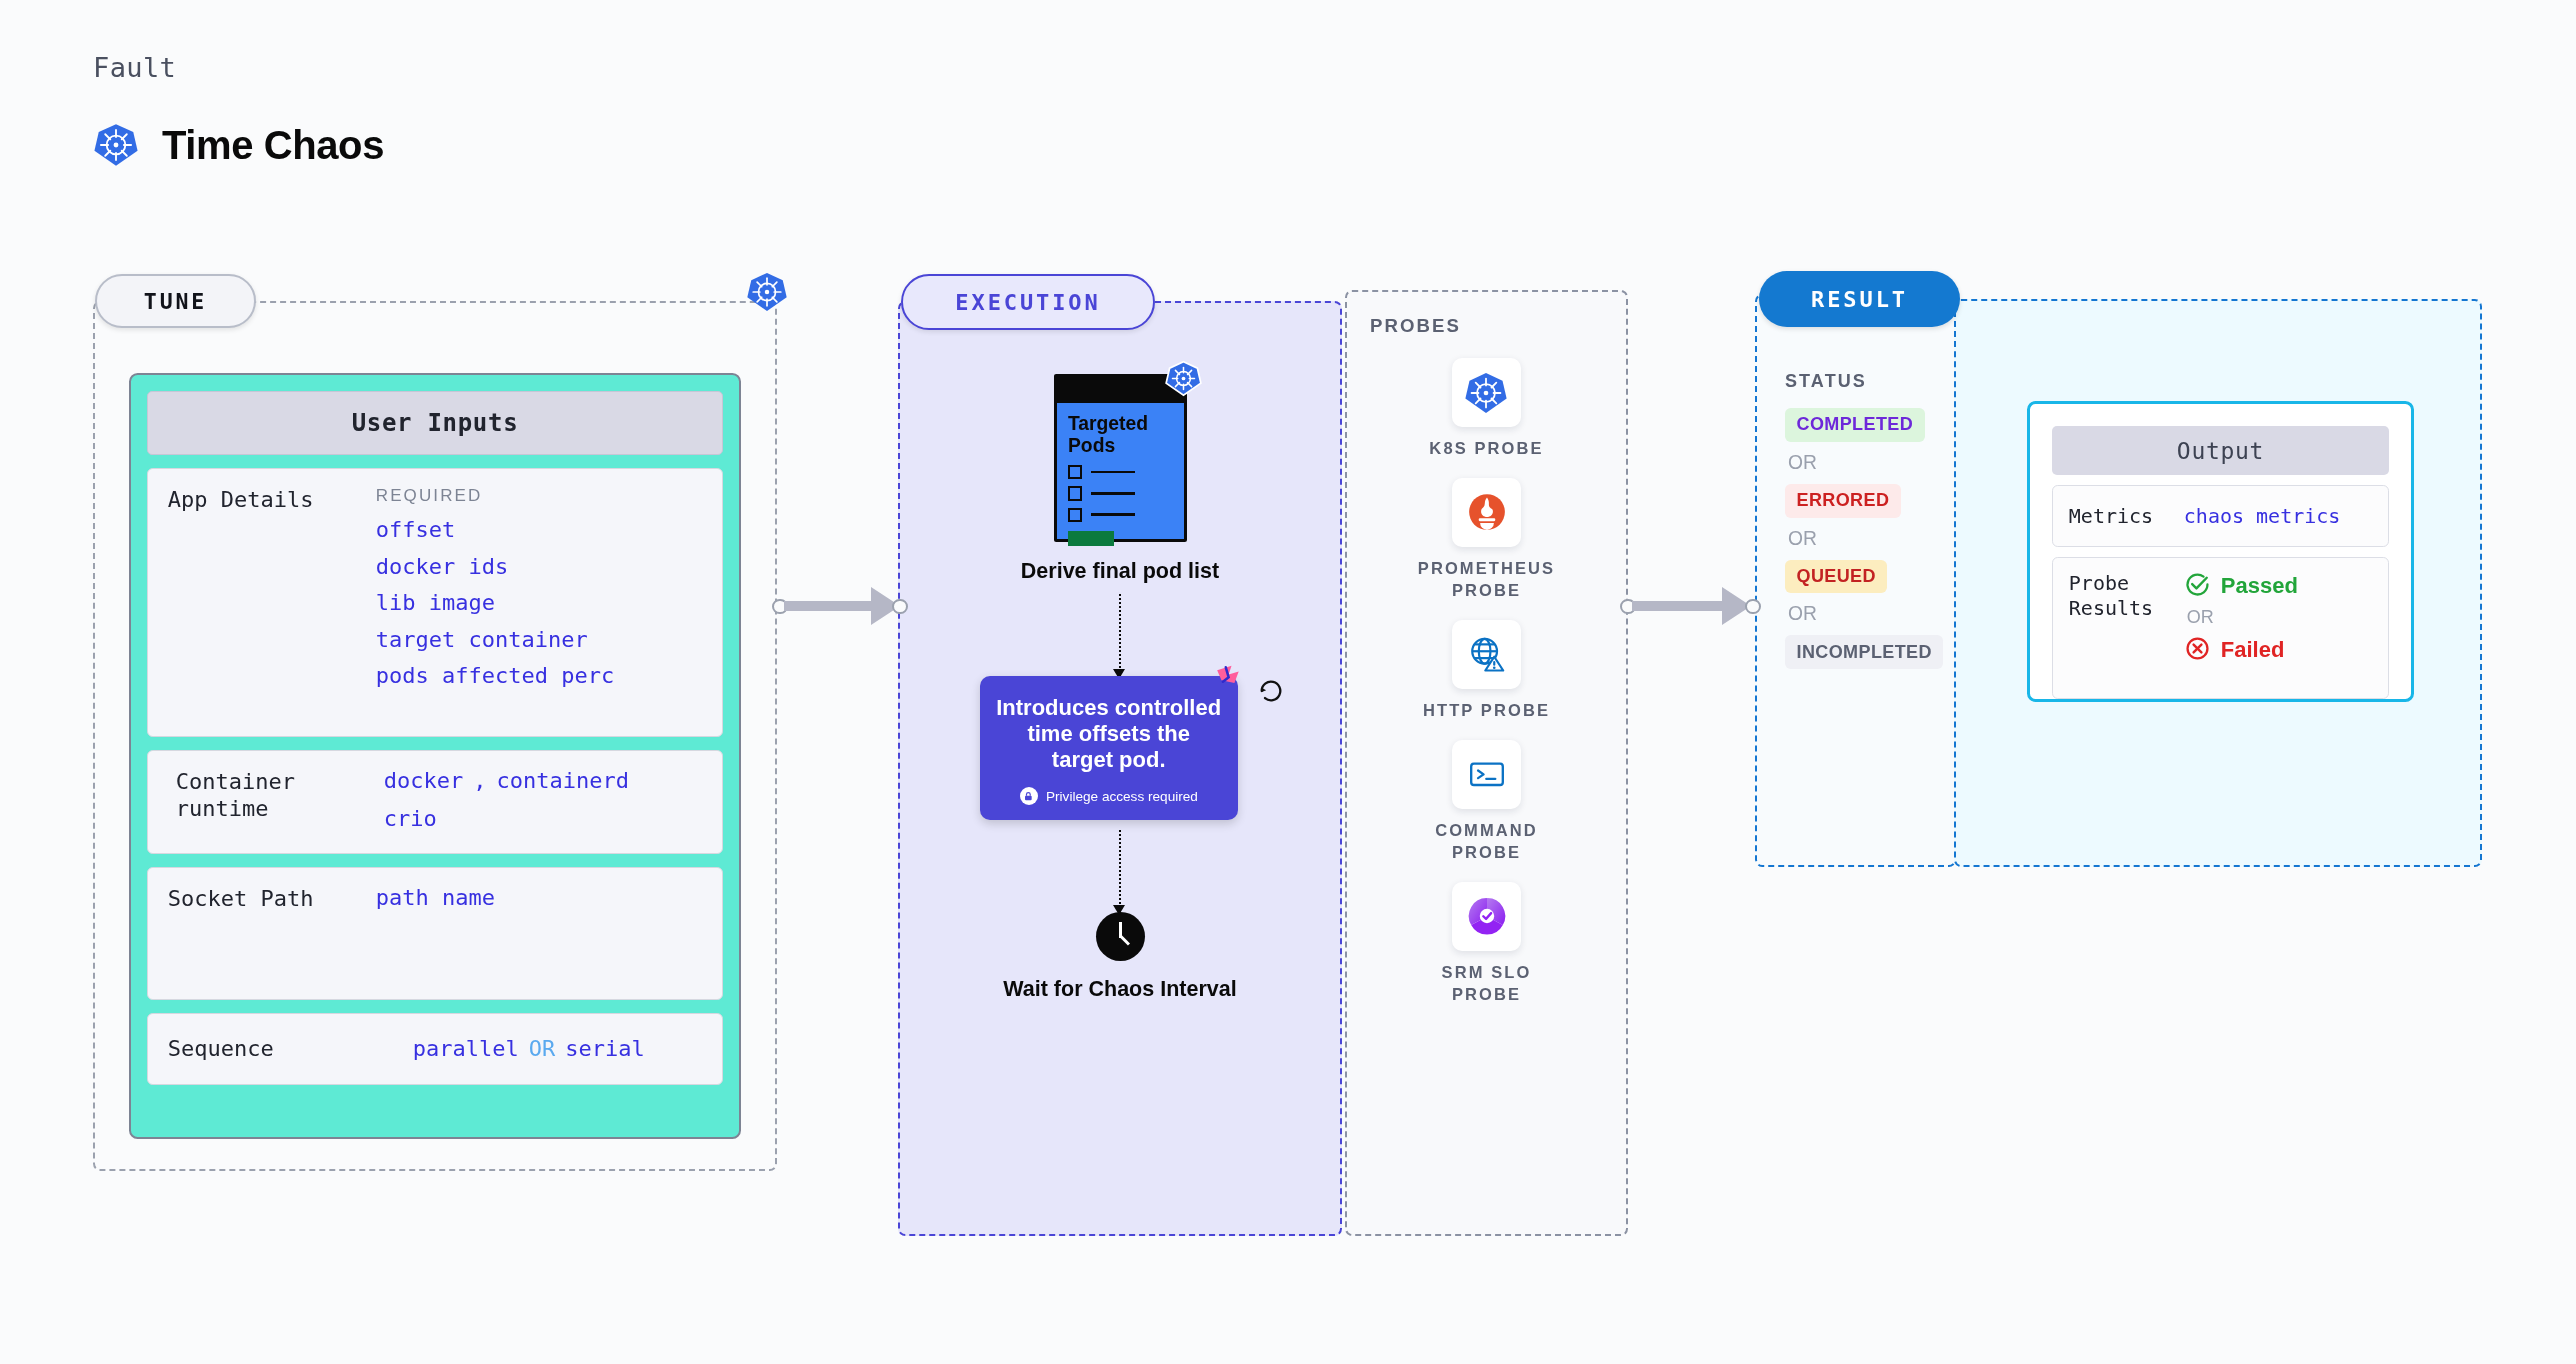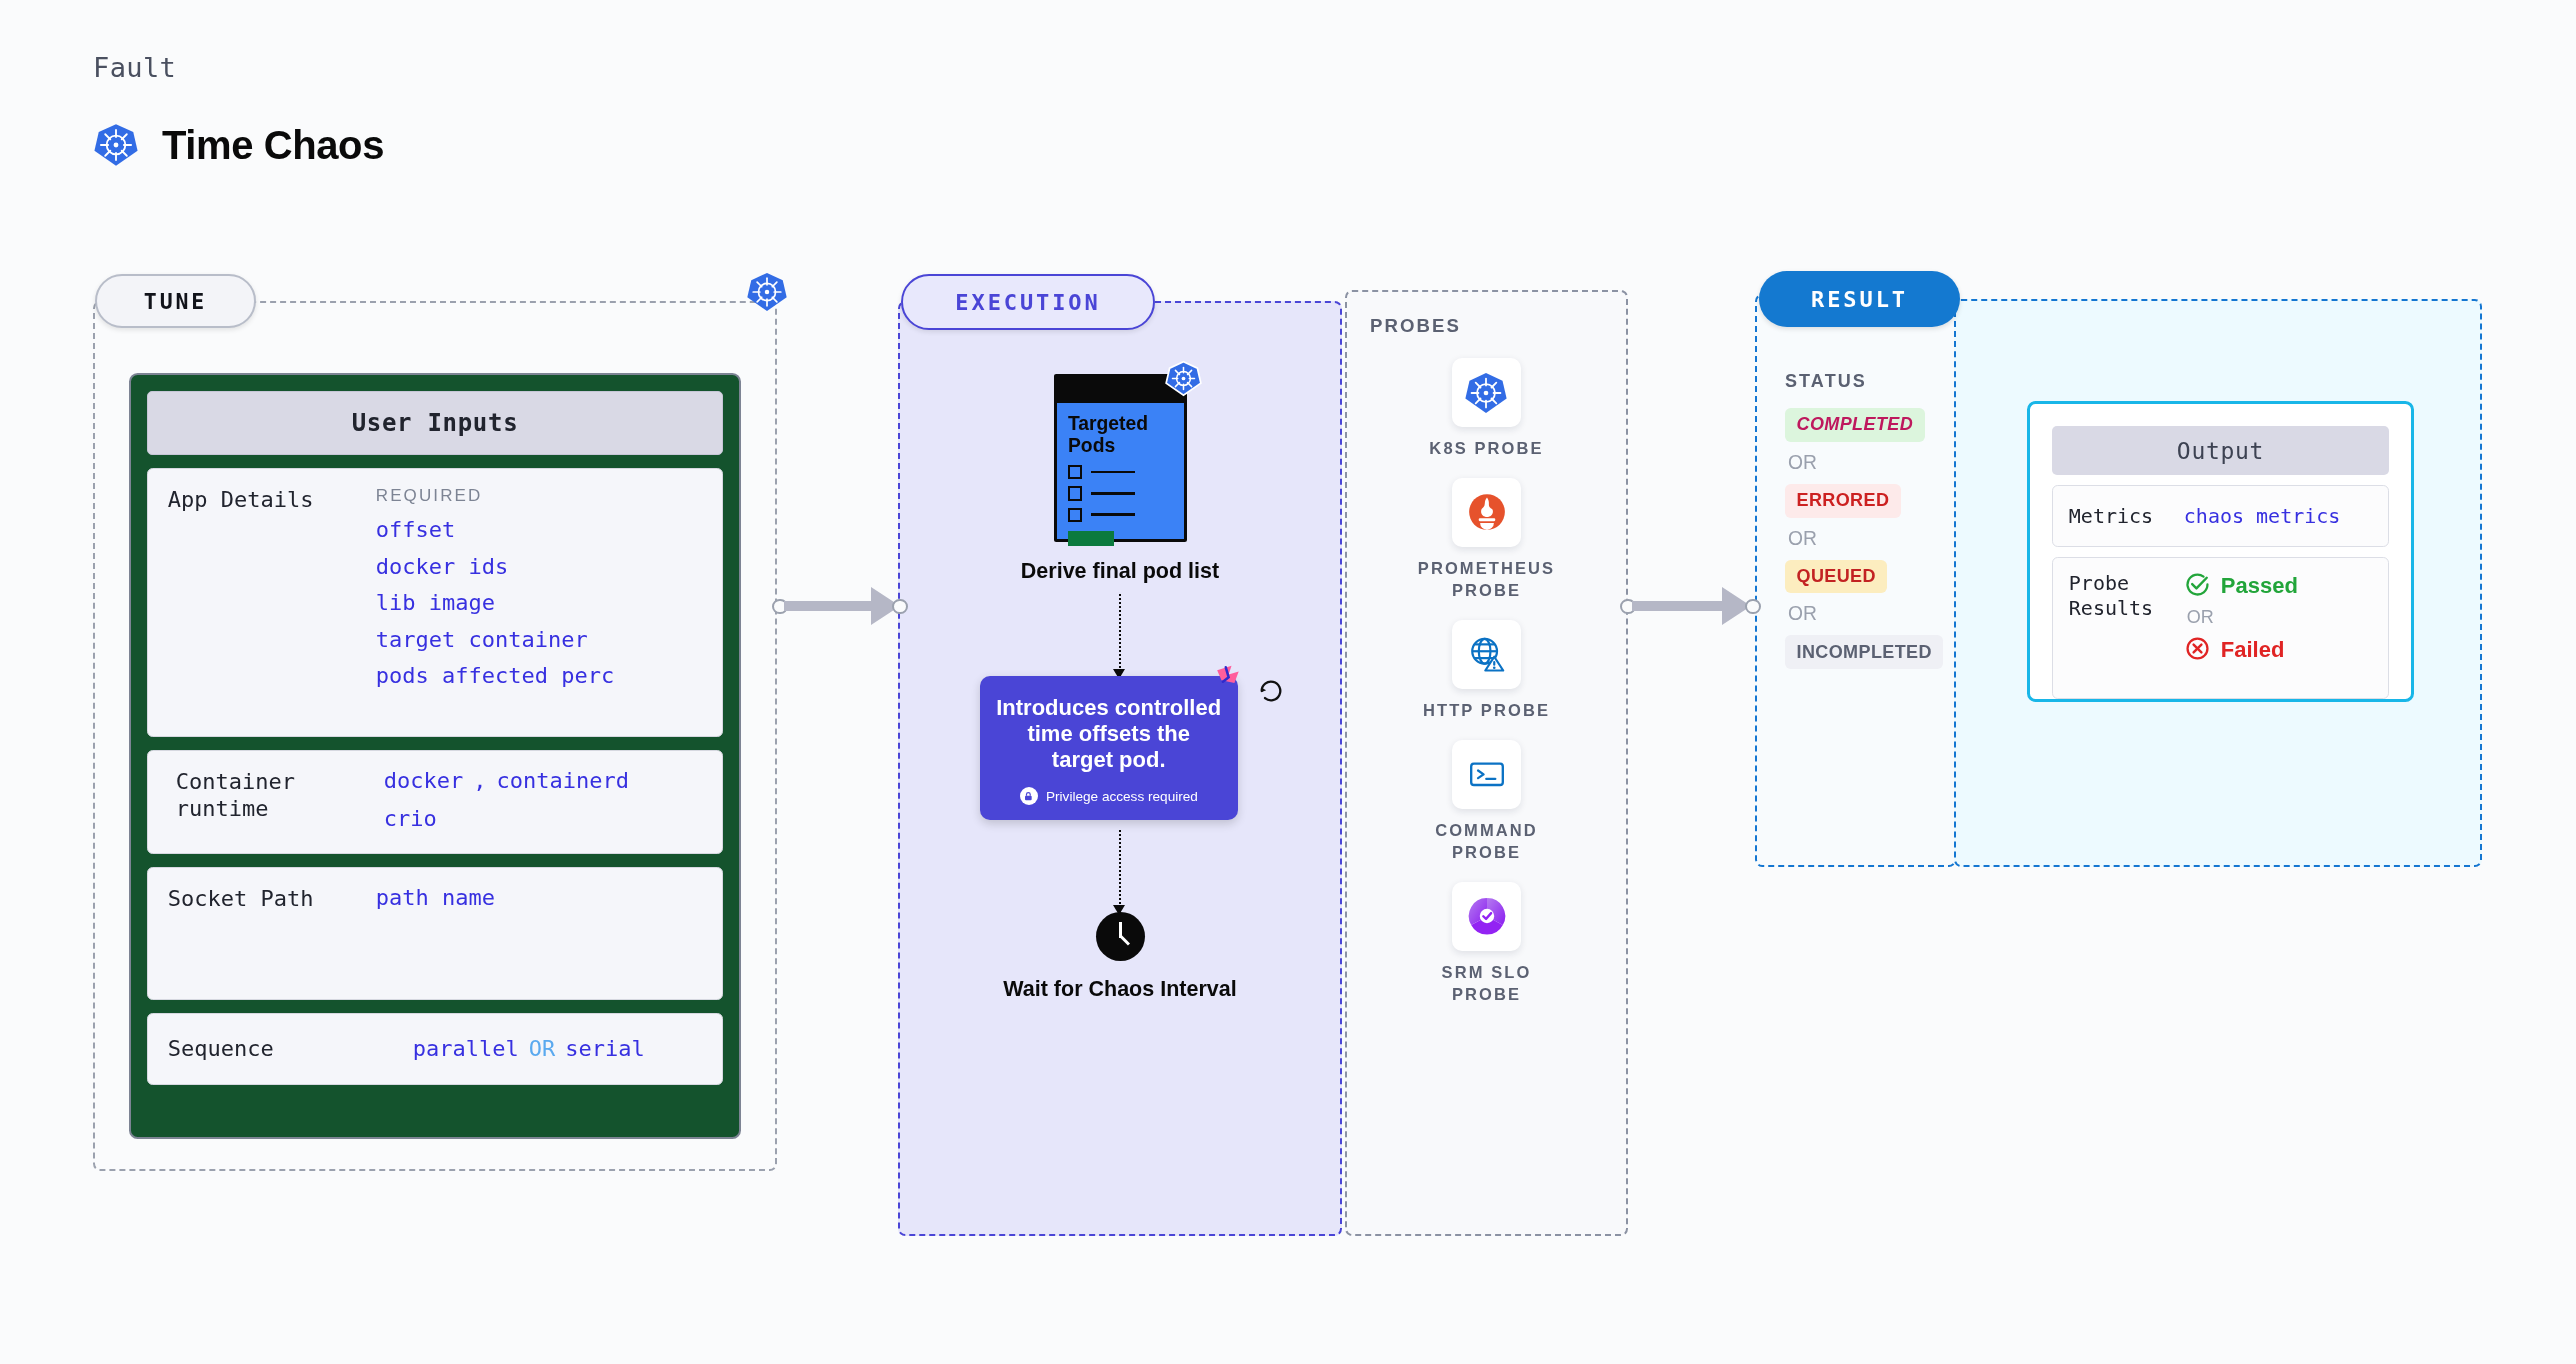--- a/index.html
+++ b/index.html
@@ -74,21 +74,21 @@
     background: #1479d0; border: none; color: #fff;
     font-size: 22px; box-shadow: 0 2.1px 5px rgba(0,0,0,.12);
   }
 
   
   .tune-k8s { position: absolute; left: 746px; top: 271px; z-index: 7; }
 
   
   .ui-card {
     position: absolute; left: 129px; top: 373px; width: 612px; height: 766px;
-    background: #14532d; border: 2.1px solid #7d8494; border-radius: 8.6px;
+    background: #5eead4; border: 2.1px solid #7d8494; border-radius: 8.6px;
     padding: 15.8px;
   }
   .ui-header {
     height: 64px; background: #d9d9e5; border: 0.7px solid #c6c6d6; border-radius: 5px;
     display: flex; align-items: center; justify-content: center;
     font-family: "DejaVu Sans Mono", monospace; font-size: 24px;
     font-weight: 700; color: #21242e; letter-spacing: 0.7px;
   }
   .ui-row {
     margin-top: 13px; background: #f5f6fa; border: 0.7px solid #d6d8e0;
@@ -211,21 +211,21 @@
     font-size: 18px; letter-spacing: 2.1px; color: #5b6172; font-weight: 700;
   }
   .status-col {
     position: absolute; left: 1785px; top: 408px; width: 165px;
     display: flex; flex-direction: column; align-items: flex-start; gap: 10px;
   }
   .status-pill {
     border-radius: 5.7px; padding: 6.4px 11.5px;
     font-size: 18px; font-weight: 700; letter-spacing: 0.4px;
   }
-  .st-completed { background: #dcf5dd; color: #be185d; font-style: italic; }
+  .st-completed { background: #dcf5dd; color: #6d28d9; }
   .st-errored   { background: #fdeaea; color: #cc2121; }
   .st-queued    { background: #fcedbf; color: #c22222; }
   .st-incomplete{ background: #eff0f5; color: #5b6172; }
   .st-or { font-size: 19.3px; color: #9aa0ad; padding-left: 2.9px; }
 
   
   .out-card {
     position: absolute; left: 2027px; top: 401px; width: 387px; height: 301px;
     background: #fff; border: 3.6px solid #18b6e8; border-radius: 8.6px; padding: 22px;
   }

